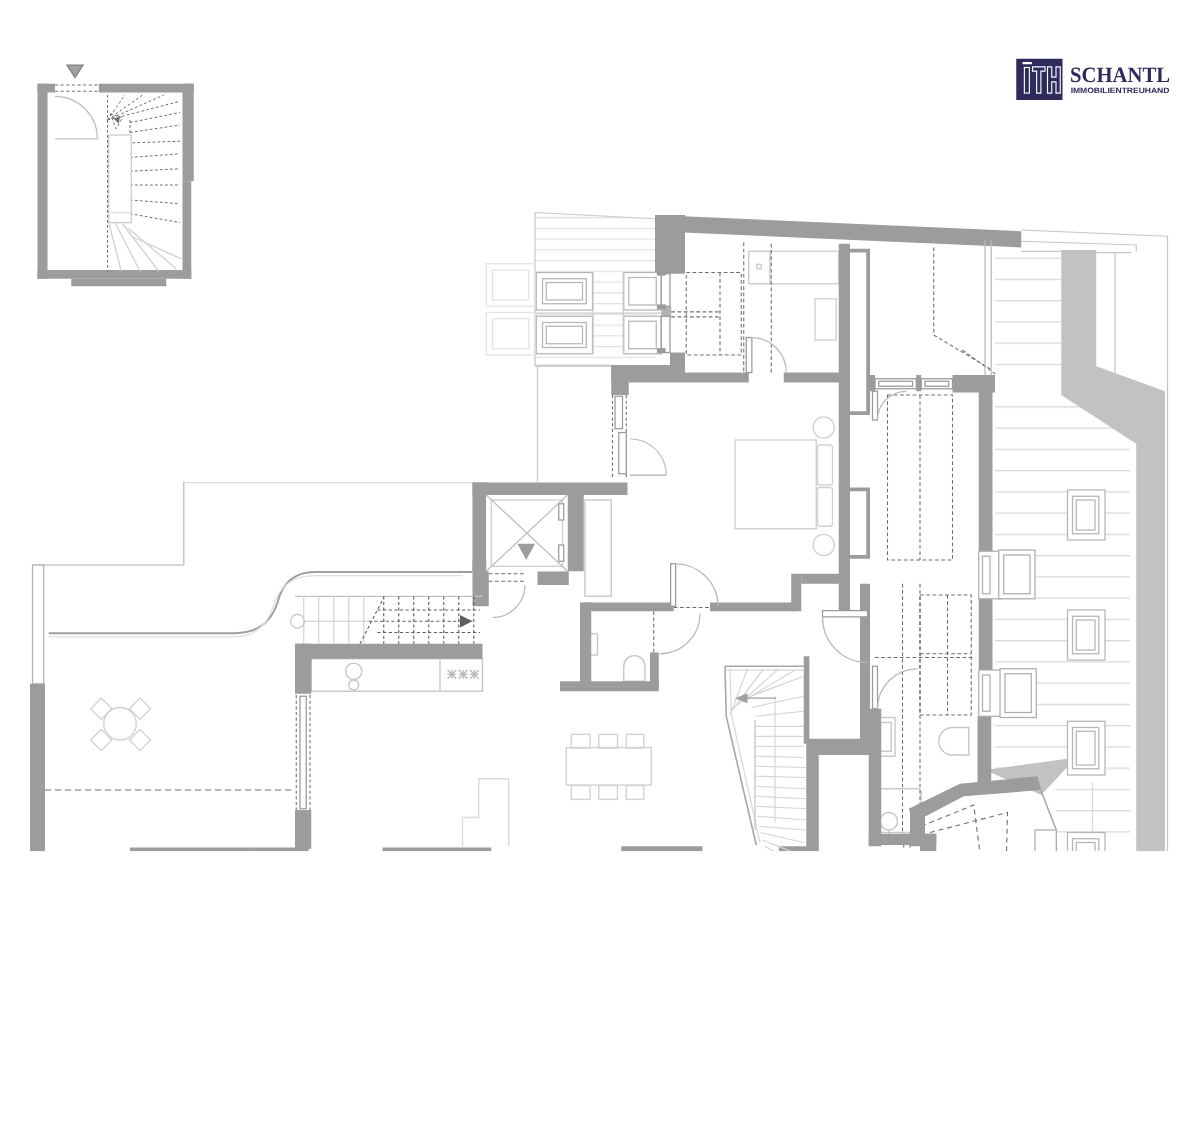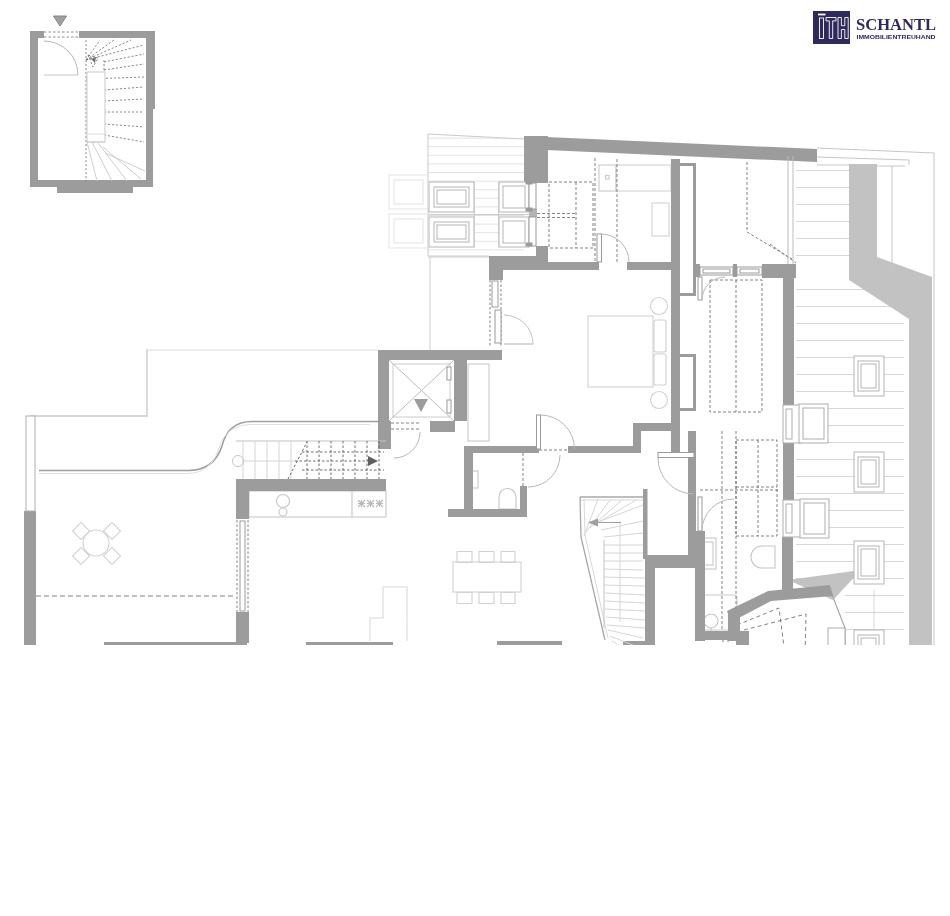--- a/index.html
+++ b/index.html
@@ -1,17 +1,17 @@
 <!DOCTYPE html>
 <html><head>
 <meta charset="utf-8">
 <style>
   html,body{margin:0;padding:0;background:#ffffff;}
   #page{position:relative;width:950px;height:645px;background:#fff;overflow:hidden;
-        font-family:"Liberation Sans", sans-serif;}
+        font-family:"Liberation Sans", sans-serif;margin-top:36px;}
   svg{position:absolute;left:0;top:0;}
 </style>
 </head>
 <body>
 <div id="page">
 <svg width="950" height="916" viewBox="0 0 950 916">
 <defs>
   <pattern id="pv" width="18.6" height="20" patternUnits="userSpaceOnUse">
     <path d="M0.5,0 V20" stroke="#d7d7d7" stroke-width="1"></path>
   </pattern>

